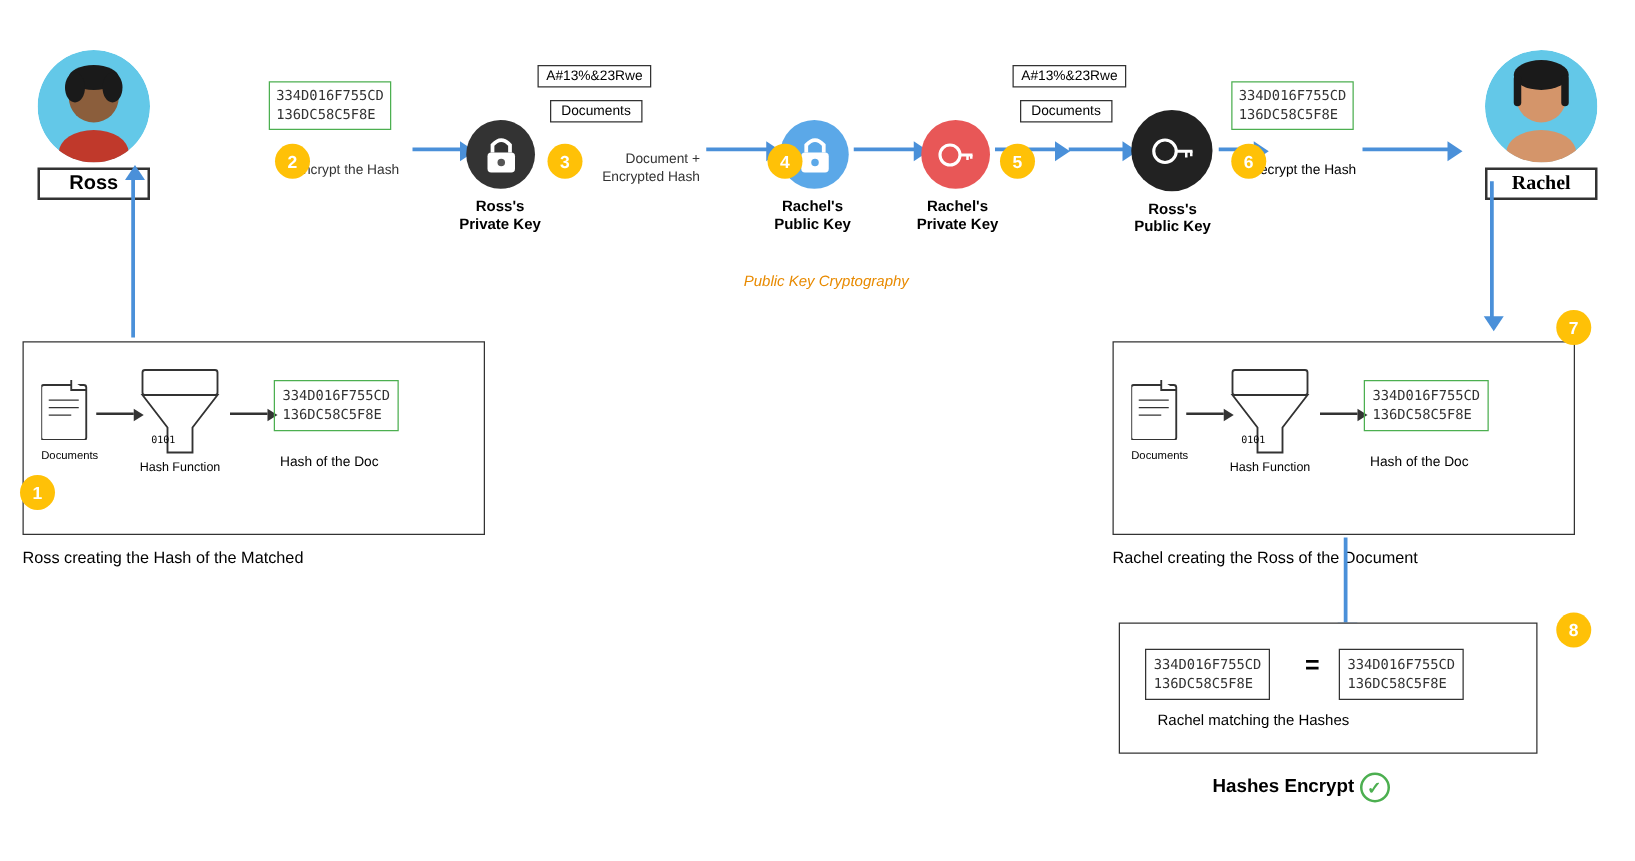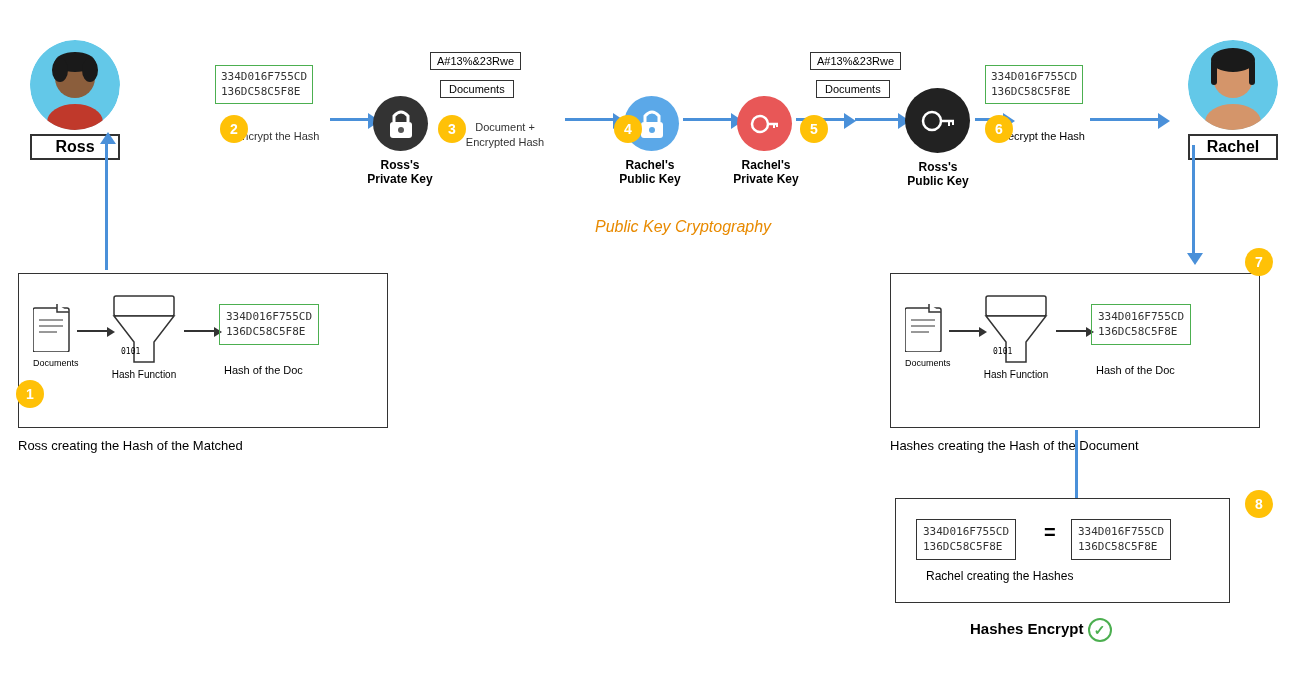--- a/index.html
+++ b/index.html
@@ -229,21 +229,21 @@
         <circle cx="45" cy="38" r="20" fill="#8B5E3C"></circle>
 
         <ellipse cx="45" cy="22" rx="20" ry="10" fill="#1a1a1a"></ellipse>
         <ellipse cx="30" cy="30" rx="8" ry="12" fill="#1a1a1a"></ellipse>
         <ellipse cx="60" cy="30" rx="8" ry="12" fill="#1a1a1a"></ellipse>
       </svg>
     </div>
     <div class="avatar-label">Ross</div>
   </div>
 
-  <div class="avatar-container" style="right:30px; top:40px;">
+  <div class="avatar-container" style="right:30px; top:40px;font-family:Liberation Serif, serif;">
     <div class="avatar">
       <svg width="90" height="90" viewBox="0 0 90 90">
         <circle cx="45" cy="45" r="45" fill="#63C8E8"></circle>
 
         <ellipse cx="45" cy="82" rx="28" ry="18" fill="#D4956A"></ellipse>
 
         <circle cx="45" cy="38" r="20" fill="#D4956A"></circle>
 
         <ellipse cx="45" cy="20" rx="22" ry="12" fill="#1a1a1a"></ellipse>
         <rect x="23" y="20" width="6" height="25" rx="3" fill="#1a1a1a"></rect>
@@ -318,21 +318,21 @@
   </div>
   <div class="key-label" style="left:355px; top:158px; width:90px;">
     <span style="white-space:pre-line;">Ross's
 Private Key</span>
   </div>
 
   <div class="step-badge" style="left:438px; top:115px;">
     <span>3</span>
   </div>
 
-  <div style="position:absolute; left:450px; top:120px; font-size:11px; width:110px; text-align:center; color:#333; line-height:1.4;">
+  <div style="position:absolute; left:450px; top:120px; font-size:11px; width:110px; text-align:right; color:#333; line-height:1.4;">
     <span>Document + Encrypted Hash</span>
   </div>
 
   <div style="position:absolute; left:430px; top:52px; border:1.5px solid #333; padding:2px 6px; font-size:11px; background:#fff;">
     <span>A#13%&amp;23Rwe</span>
   </div>
 
   <div style="position:absolute; left:440px; top:80px; border:1.5px solid #333; padding:2px 8px; font-size:11px; background:#fff;">
     <span>Documents</span>
   </div>
@@ -363,21 +363,21 @@
       <line x1="18" y1="15" x2="28" y2="15" stroke="#fff" stroke-width="2.5"></line>
       <line x1="24" y1="15" x2="24" y2="19" stroke="#fff" stroke-width="2"></line>
       <line x1="27" y1="15" x2="27" y2="18" stroke="#fff" stroke-width="2"></line>
     </svg>
   </div>
   <div class="key-label" style="left:726px; top:158px; width:80px;">
     <span style="white-space:pre-line;">Rachel's
 Private Key</span>
   </div>
 
-  <div style="position:absolute; left:595px; top:218px; font-size:16px; color:#E88A00; font-style:italic;">Public Key Cryptography</div>
+  <div style="position:absolute; left:595px; top:218px; font-size:12px; color:#E88A00; font-style:italic;">Public Key Cryptography</div>
 
   <div class="arrow-right" style="left:796px; top:118px; width:50px;"></div>
 
   <div class="step-badge" style="left:800px; top:115px;">
     <span>5</span>
   </div>
 
   <div style="position:absolute; left:810px; top:52px; border:1.5px solid #333; padding:2px 6px; font-size:11px; background:#fff;">
     <span>A#13%&amp;23Rwe</span>
   </div>
@@ -447,21 +447,21 @@
 
     <div class="thin-arrow-right" style="left:165px; top:56px; width:30px;"></div>
 
     <div style="position:absolute; left:200px; top:30px; border:1.5px solid #4CAF50; padding:4px 6px;">
       <div class="hash-text">334D016F755CD</div>
       <div class="hash-text">136DC58C5F8E</div>
     </div>
     <div style="position:absolute; left:205px; top:90px; font-size:11px;">Hash of the Doc</div>
   </div>
 
-  <div class="section-label" style="left:890px; top:438px; font-size:13px;">Hashes creating the Hash of the Document</div>
+  <div class="section-label" style="left:890px; top:438px; font-size:13px;">Rachel creating the Ross of the Document</div>
 
   <div class="arrow-down" style="left:1075px; top:430px; height:70px;"></div>
 
   <div class="step-badge" style="left:1245px; top:490px;">
     <span>8</span>
   </div>
 
   <div class="box" style="left:895px; top:498px; width:335px; height:105px; padding:10px;">
 
     <div style="position:absolute; left:20px; top:20px; border:1.5px solid #333; padding:4px 6px;">
@@ -469,21 +469,21 @@
       <div class="hash-text">136DC58C5F8E</div>
     </div>
 
     <div class="equals-sign" style="left:148px; top:22px;">=</div>
 
     <div style="position:absolute; left:175px; top:20px; border:1.5px solid #333; padding:4px 6px;">
       <div class="hash-text">334D016F755CD</div>
       <div class="hash-text">136DC58C5F8E</div>
     </div>
 
-    <div style="position:absolute; left:30px; top:70px; font-size:12px;">Rachel creating the Hashes</div>
+    <div style="position:absolute; left:30px; top:70px; font-size:12px;">Rachel matching the Hashes</div>
   </div>
 
   <div style="position:absolute; left:970px; top:618px; font-size:15px; font-weight:bold;">
     <span>Hashes Encrypt</span>
     <span class="check-circle">✓</span>
   </div>
 
 </div>
 
 </body></html>

